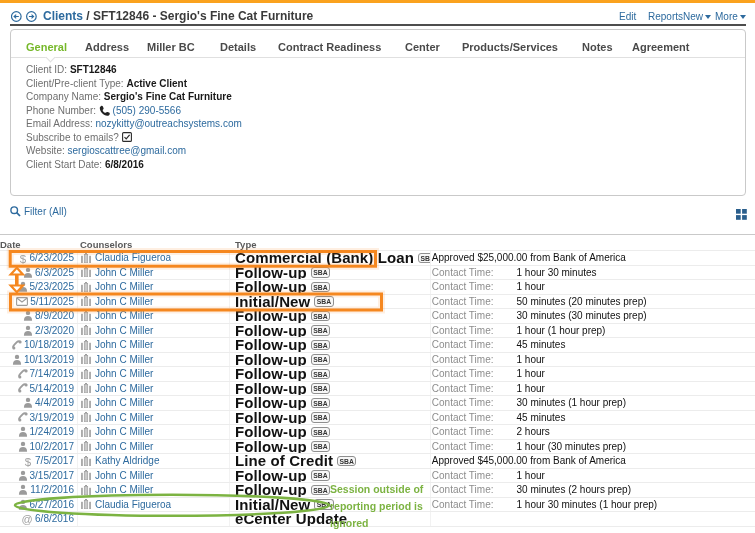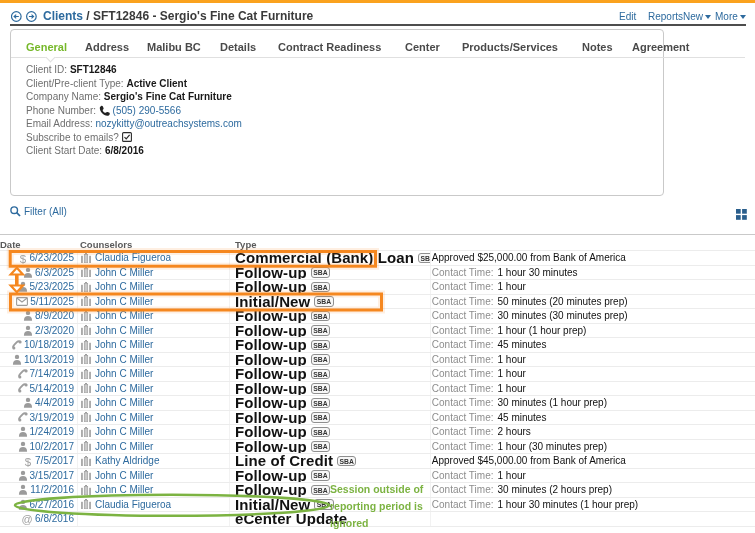--- a/index.html
+++ b/index.html
@@ -4,21 +4,21 @@
 html,body{width:755px;height:533px;background:#fff;font-family:"Liberation Sans",sans-serif;position:relative;overflow:hidden}
 a.lnk{color:#2d6a9e;text-decoration:none}
 .topbar{position:absolute;left:0;top:0;width:755px;height:3px;background:#faa21e}
 .arrows{position:absolute;left:11px;top:11px}
 .crumb{position:absolute;left:43px;top:10px;font-size:12px;line-height:13px;color:#3a3a3a;font-weight:bold;white-space:nowrap}
 .crumb .lnk{font-weight:bold}
 .menu{position:absolute;top:11px;left:0;width:755px;height:14px;font-size:10px;color:#2d6a9e}
 .menu span{position:absolute;top:0}
 .caret{display:inline-block;width:0;height:0;border-left:3.5px solid transparent;border-right:3.5px solid transparent;border-top:4.5px solid #2d6a9e;vertical-align:1px;margin-left:2px}
 .darkline{position:absolute;left:10px;top:23.5px;width:736px;height:2px;background:#4d4d4d}
-.infobox{position:absolute;left:10px;top:29px;width:654px;height:167px;border:1px solid #c9c9c9;border-radius:4px;background:#fff}
+.infobox{position:absolute;left:10px;top:29px;width:736px;height:167px;border:1px solid #c9c9c9;border-radius:4px;background:#fff}
 .tabs{position:absolute;left:0;top:11px;width:100%;height:13px;font-size:11px;font-weight:bold;color:#4a4a4a}
 .tab{position:absolute;top:0;line-height:12px}
 .tab.act{color:#76b82a}
 .tabline{position:absolute;left:0;top:27px;width:734px;height:1px;background:#e0e0e0}
 .notch{position:absolute;left:36px;top:24px;width:7px;height:7px;background:#fff;border-right:1px solid #e0e0e0;border-bottom:1px solid #e0e0e0;transform:rotate(45deg)}
 .flds{position:absolute;left:15px;top:33px;font-size:10px;color:#6f6f6f}
 .fld{height:13.5px;line-height:13.5px;white-space:nowrap}
 .fld .v{color:#191919}
 .filter{position:absolute;left:10px;top:206px;font-size:10px;line-height:12px;color:#2d6a9e}
 .filter svg{vertical-align:-2px;margin-right:3px}
@@ -29,21 +29,21 @@
 .tr{height:14.5px;display:flex;border-top:1px solid #ececec;font-size:10px;white-space:nowrap}
 .td{height:100%;display:flex;align-items:center;overflow:hidden}
 .c1{width:78px;justify-content:flex-end;padding-right:3px;border-right:1px solid #f2f2f2}
 .c2{width:152px;padding-left:2px;border-right:1px solid #f2f2f2}
 .c3{width:200.5px;padding-left:5px;border-right:1px solid #f2f2f2}
 .c4{flex:1;padding-left:1.3px}
 .dicon{margin-right:2px;flex:none}
 .bicon{margin:0 4px 0 1px;flex:none}
 .typ{color:#111;font-weight:bold;font-size:15px;letter-spacing:0.1px}
 .sba{display:inline-block;margin-left:4px;border:1px solid #8f8f8f;border-radius:3px;font-size:6.8px;font-weight:bold;color:#333;background:#f7f7f7;padding:1px 1.5px 0 1.5px;line-height:8px;height:10.5px}
-.clab{color:#8d8d8d;margin-right:4px}
+.clab{color:#8d8d8d;margin-right:23px}
 .cval{color:#111}
 .btm{position:absolute;left:0;top:526px;width:755px;height:1px;background:#ececec}
 .ann{position:absolute;left:0;top:0;width:755px;height:533px;pointer-events:none}
 .gtext{position:absolute;left:330px;top:480.5px;font-size:10.5px;font-weight:bold;color:#7cb342;line-height:17px}
 </style></head>
 <body>
 <div class="topbar"></div>
 <svg class="arrows" width="26" height="11" viewBox="0 0 26 11">
     <circle cx="5.3" cy="5.5" r="4.8" fill="none" stroke="#2d6a9e" stroke-width="1.2"></circle>
     <path d="M7.8 5.5 L3.2 5.5 M5.2 3.6 L3.1 5.5 L5.2 7.4" fill="none" stroke="#2d6a9e" stroke-width="1.1"></path>
@@ -55,21 +55,21 @@
     <span style="left:619px">Edit</span>
     <span style="left:648px">Reports</span>
     <span style="left:683px">New<i class="caret"></i></span>
     <span style="left:715px">More<i class="caret"></i></span>
   </div>
 <div class="darkline"></div>
 <div class="infobox">
 <div class="tabs">
       <span class="tab act" style="left:15px">General</span>
       <span class="tab" style="left:74px">Address</span>
-      <span class="tab" style="left:136px">Malibu BC</span>
+      <span class="tab" style="left:136px">Miller BC</span>
       <span class="tab" style="left:209px">Details</span>
       <span class="tab" style="left:267px">Contract Readiness</span>
       <span class="tab" style="left:394px">Center</span>
       <span class="tab" style="left:451px">Products/Services</span>
       <span class="tab" style="left:571px">Notes</span>
       <span class="tab" style="left:621px">Agreement</span>
     </div>
 <div class="tabline"></div>
     <div class="notch"></div>
 <div class="flds">
@@ -77,20 +77,21 @@
 <div class="fld">Client/Pre-client Type: <b class="v">Active Client</b></div>
 <div class="fld">Company Name: <b class="v">Sergio's Fine Cat Furniture</b></div>
 <div class="fld">Phone Number: <svg width="11" height="11" viewBox="0 0 11 11" style="vertical-align:-2px">
           <path d="M2.1 0.9 C2.9 0.5 3.6 0.8 3.9 1.5 L4.5 2.9 C4.8 3.5 4.5 4.1 4 4.5 C3.7 4.8 3.6 5.2 3.8 5.7 C4.2 6.6 4.9 7.3 5.8 7.7 C6.3 7.9 6.7 7.8 7 7.5 C7.4 7 8 6.7 8.6 7 L10 7.6 C10.7 7.9 11 8.6 10.6 9.4 C10.2 10.2 9.3 10.8 8.3 10.7 C4.4 10.3 1.2 7.1 0.8 3.2 C0.7 2.2 1.3 1.3 2.1 0.9 Z" fill="#222"></path>
         </svg> <a class="lnk">(505) 290-5566</a></div>
 <div class="fld">Email Address: <a class="lnk">nozykitty@outreachsystems.com</a></div>
 <div class="fld">Subscribe to emails? <svg width="10" height="10" viewBox="0 0 10 10" style="vertical-align:-1.5px">
           <rect x="0.6" y="0.6" width="8.8" height="8.8" rx="1" fill="none" stroke="#2b2b2b" stroke-width="1.1"></rect>
           <path d="M2.5 5.2 L4.2 6.9 L7.6 2.8" fill="none" stroke="#2b2b2b" stroke-width="1.2"></path>
         </svg></div>
+<div class="fld">Website: <a class="lnk">sergioscattree@gmail.com</a></div>
 <div class="fld">Client Start Date: <b class="v">6/8/2016</b></div>
 </div>
 </div>
 <div class="filter"><svg width="11" height="11" viewBox="0 0 11 11">
       <circle cx="4.2" cy="4.2" r="3.3" fill="none" stroke="#2d6a9e" stroke-width="1.4"></circle>
       <path d="M6.7 6.7 L10 10" stroke="#2d6a9e" stroke-width="1.7"></path>
     </svg>Filter (All)</div>
 <svg class="gridico" width="11" height="11" viewBox="0 0 11 11">
     <rect x="0" y="0" width="4.7" height="4.7" fill="#2a5e8c"></rect>
     <rect x="6.1" y="0" width="4.7" height="4.7" fill="#2a5e8c"></rect>

